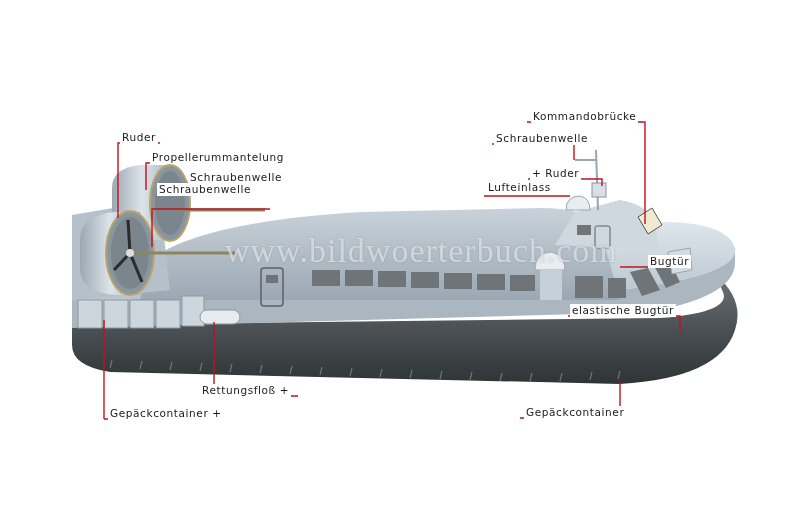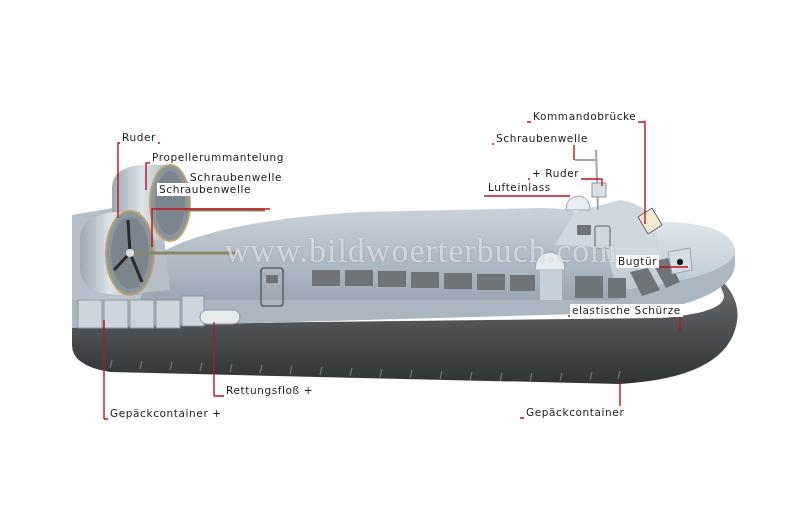--- a/index.html
+++ b/index.html
@@ -144,18 +144,18 @@
   <div class="wm">www.bildwoerterbuch.com</div>
 
   <div class="lbl" style="left:120px;top:131px">Ruder</div>
   <div class="lbl" style="left:150px;top:151px">Propellerummantelung</div>
   <div class="lbl" style="left:188px;top:171px">Schraubenwelle</div>
   <div class="lbl" style="left:157px;top:183px">Schraubenwelle</div>
   <div class="lbl" style="left:531px;top:110px">Kommandobrücke</div>
   <div class="lbl" style="left:494px;top:132px">Schraubenwelle</div>
   <div class="lbl" style="left:530px;top:167px">+ Ruder</div>
   <div class="lbl" style="left:486px;top:181px">Lufteinlass</div>
-  <div class="lbl" style="left:616px;top:255px">Bugtür</div>
-  <div class="lbl" style="left:570px;top:304px">elastische Schürze</div>
-  <div class="lbl" style="left:224px;top:384px">Rettungsfloß +</div>
+  <div class="lbl" style="left:648px;top:255px">Bugtür</div>
+  <div class="lbl" style="left:570px;top:304px">elastische Bugtür</div>
+  <div class="lbl" style="left:200px;top:384px">Rettungsfloß +</div>
   <div class="lbl" style="left:108px;top:407px">Gepäckcontainer +</div>
   <div class="lbl" style="left:524px;top:406px">Gepäckcontainer</div>
 </div>
 
 </body></html>

